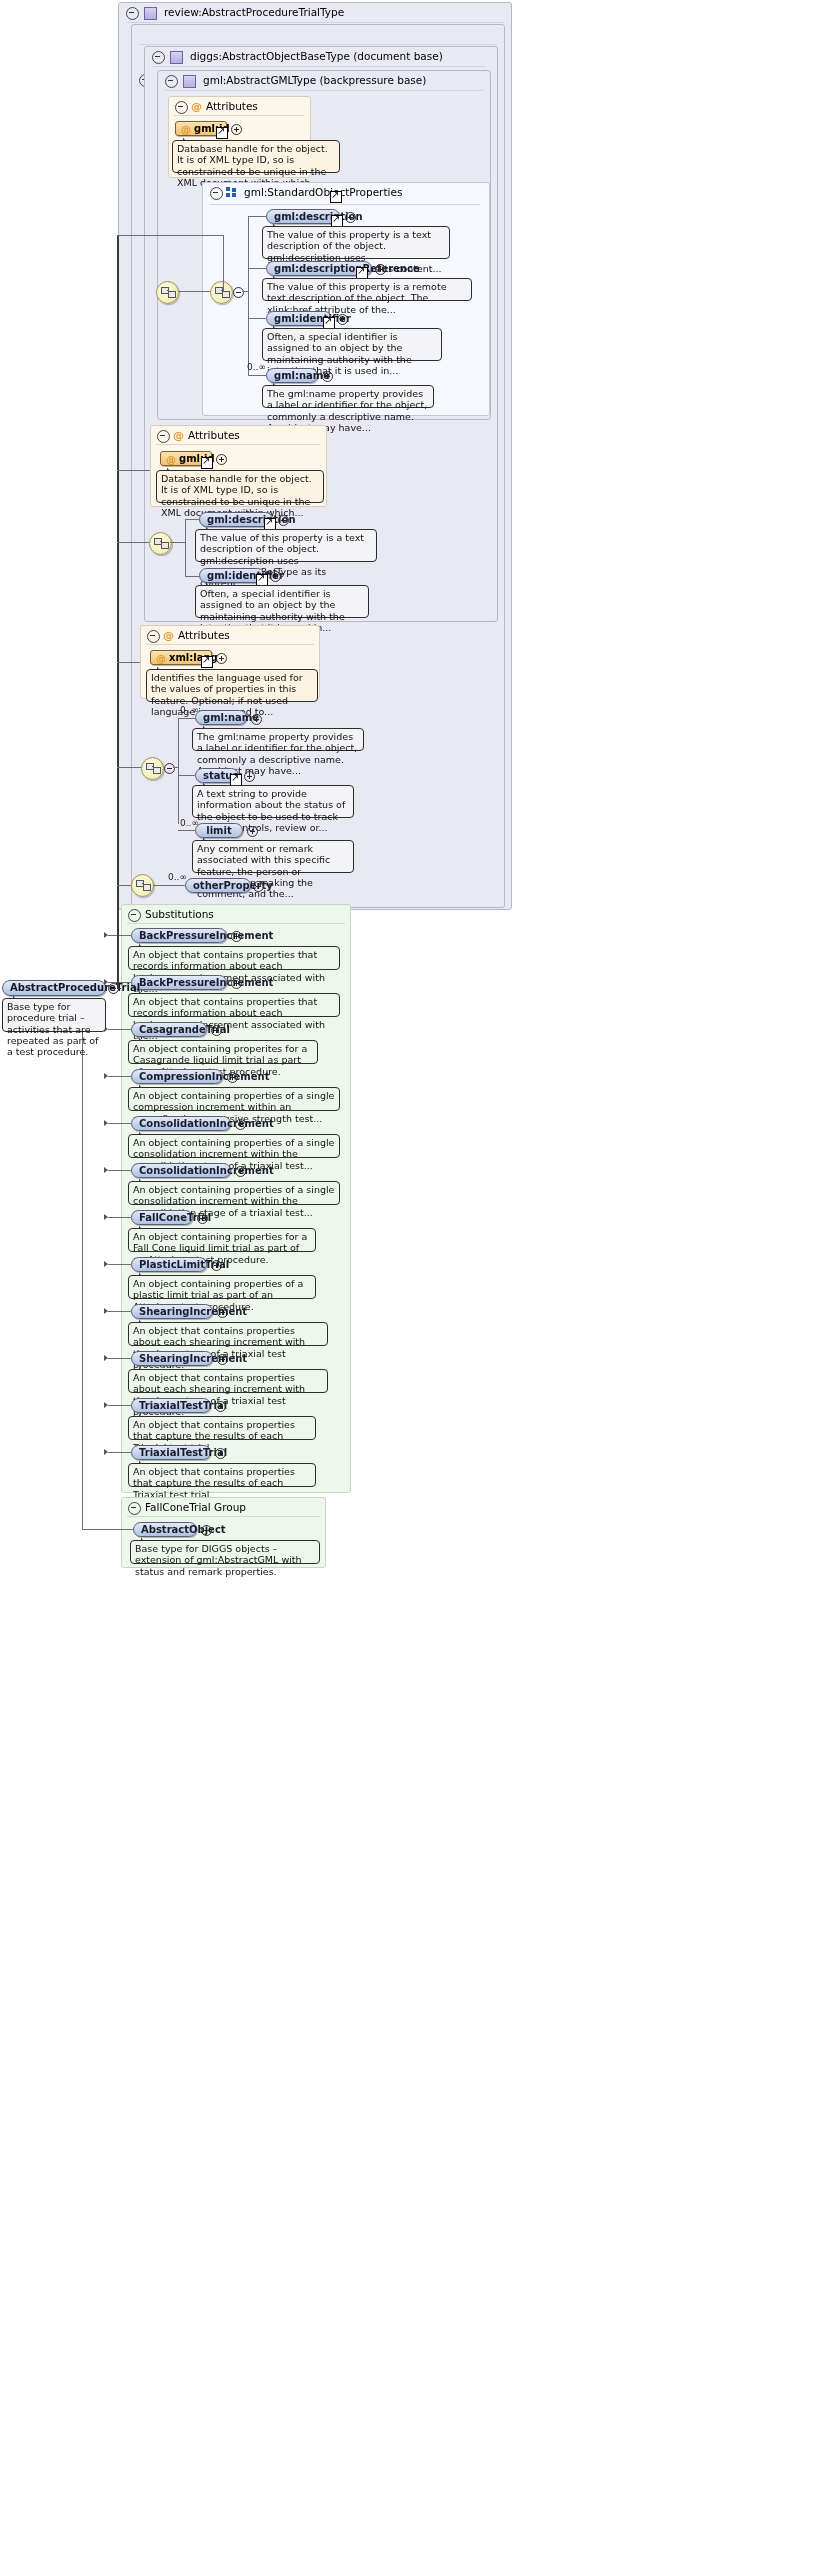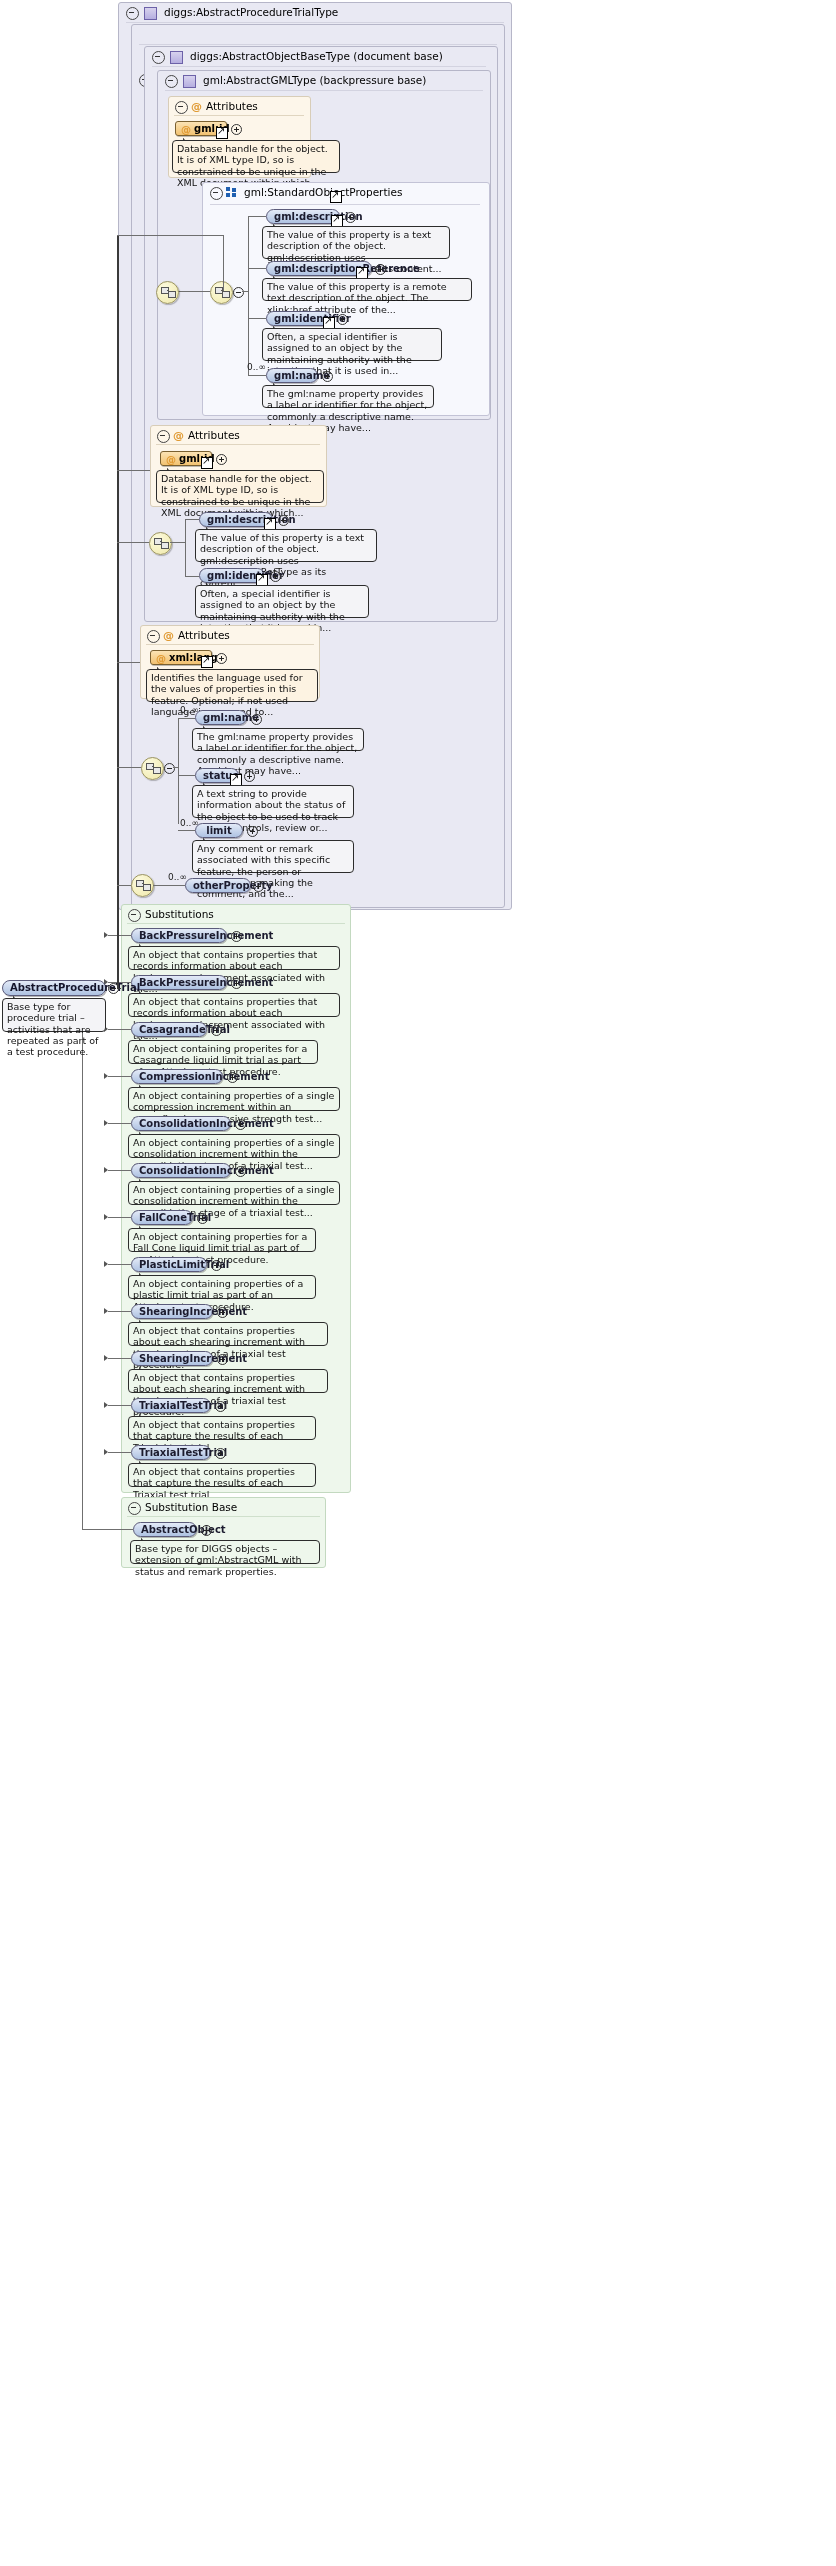--- a/index.html
+++ b/index.html
@@ -88,21 +88,21 @@
 </style>
 </head>
 <body>
 
 <div id="page">
 
   <div class="frame lvl" style="left:118px;top:2px;width:394px;height:908px;"></div>
   <div class="frame-hd" style="position:absolute;left:120px;top:3px;width:390px;">
     <span class="pm" style="left:6px;top:4px;"></span>
     <span class="tsq" style="left:24px;top:4px;"></span>
-    <span class="ttl" style="left:44px;">diggs:AbstractProcedureTrialType</span>
+    <span class="ttl" style="left:44px;">review:AbstractProcedureTrialType</span>
   </div>
   <div class="rule" style="position:absolute;left:126px;top:22px;width:378px;background:#d3d3e0;height:1px;"></div>
 
   <div class="frame lvl" style="left:131px;top:24px;width:374px;height:884px;"></div>
   <div class="frame-hd" style="position:absolute;left:133px;top:35px;width:370px;margin-top:35px;">
     <span class="pm" style="left:6px;top:4px;"></span>
     <span class="tsq" style="left:24px;top:4px;"></span>
     <span class="ttl" style="left:44px;">diggs:AbstractObjectType (extension base)</span>
   </div>
   <div class="rule" style="position:absolute;left:139px;top:44px;width:358px;background:#d3d3e0;height:1px;"></div>
@@ -340,21 +340,21 @@
 
   <div class="pill elem" style="left:131px;top:1445px;width:80px;">TriaxialTestTrial</div>
   <span class="opc plus" style="left:215px;top:1448px;"></span>
   <div class="doc green" style="left:128px;top:1463px;width:188px;height:24px;"><span class="tick"></span>An object that contains properties that capture the results of each Triaxial test trial.</div>
   <span class="arrw" style="left:104px;top:1449px;"></span>
   <div class="ln lnh" style="left:108px;top:1452px;width:23px;"></div>
 
   <div class="frame subs" style="left:121px;top:1497px;width:205px;height:71px;"></div>
   <div class="frame-hd" style="position:absolute;left:123px;top:1498px;width:201px;">
     <span class="pm" style="left:5px;top:4px;"></span>
-    <span class="ttl" style="left:22px;">Substitution Base</span>
+    <span class="ttl" style="left:22px;">FallConeTrial Group</span>
   </div>
   <div class="rule" style="position:absolute;left:127px;top:1516px;width:193px;background:#cfe0cc;height:1px;"></div>
   <div class="pill elem" style="left:133px;top:1522px;width:64px;">AbstractObject</div>
   <span class="opc plus" style="left:201px;top:1525px;"></span>
   <div class="doc green" style="left:130px;top:1540px;width:190px;height:24px;"><span class="tick"></span>Base type for DIGGS objects – extension of gml:AbstractGML with status and remark properties.</div>
 
   <div class="ln lnv" style="left:82px;top:1000px;height:529px;"></div>
   <div class="ln lnh" style="left:82px;top:1529px;width:51px;"></div>
 
   <div class="pill root" style="left:2px;top:980px;width:104px;height:16px;line-height:14px;">AbstractProcedureTrial</div>

